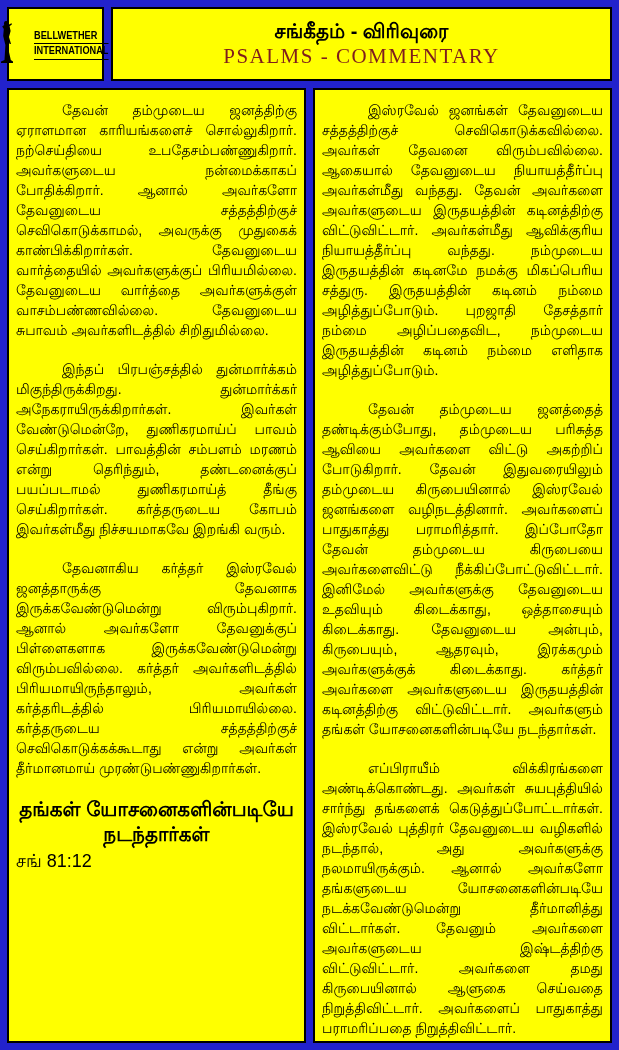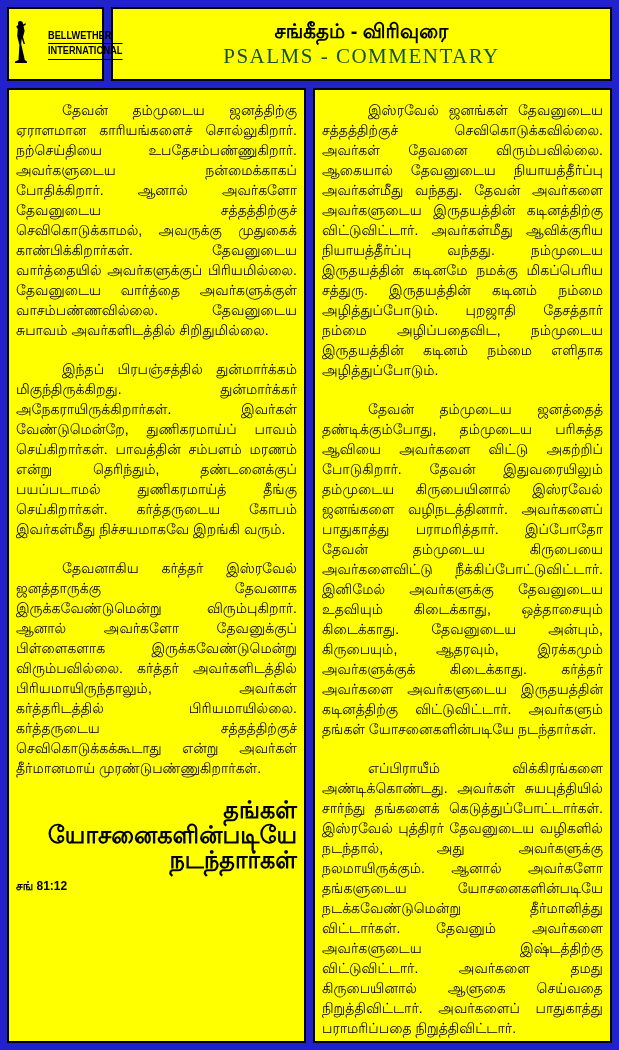--- a/index.html
+++ b/index.html
@@ -18,61 +18,61 @@
   }
   
   .header { display:flex; gap:7px; height:74px; flex:0 0 auto; }
   .panel {
     background:#FFFF00;
     border:2px solid #000000;
     box-sizing:border-box;
   }
   .logo-box {
     width:97px; flex:0 0 auto;
-    display:flex; align-items:center; justify-content:space-between; gap:17px;
+    display:flex; align-items:center; justify-content:center; gap:17px;
     padding:2px;
   }
   .logo-figure { flex:0 0 auto; }
   .logo-text { display:flex; flex-direction:column; }
   .logo-line {
     font-size:10px; font-weight:bold; color:#000;
     border-bottom:1.5px solid #000;
     letter-spacing:0; line-height:1.45;
     white-space:nowrap; transform:scaleX(0.92); transform-origin:left;
   }
   .title-box {
     flex:1 1 auto;
     display:flex; flex-direction:column; align-items:center; justify-content:center;
     gap:3px; padding:4px 18px;
   }
   .title-tamil {
     font-size:20px; font-weight:bold; color:#000; line-height:1.1;
   }
   .title-english {
     font-family:"Liberation Serif","DejaVu Serif",serif;
-    font-size:21px; color:#14532d; letter-spacing:1.5px; line-height:1.1;
+    font-size:21px; color:#7f1d1d; letter-spacing:1.5px; line-height:1.1;
   }
   
   .body { display:flex; gap:7px; flex:1 1 auto; min-height:0; }
   .col {
     flex:1 1 0;
     padding:10px 7px 20px 7px;
     overflow:hidden;
   }
   .col p {
     margin:0 0 19px 0;
     font-size:14px; line-height:20px; color:#000;
     text-align:justify; text-indent:46px;
   }
   .section-heading {
-    font-size:24px; line-height:25px; font-weight:bold; color:#000;
-    margin:6px 0 2px 0; text-align:right;
+    font-size:20px; line-height:25px; font-weight:bold; color:#000;
+    margin:6px 0 2px 0; text-align:center;
   }
   .section-ref {
-    font-size:12px; line-height:25px; font-weight:bold; color:#000;
+    font-size:18px; line-height:25px; font-weight:normal; color:#000;
     margin:0 0 26px 0;
   }
   .verse {
     font-size:14.5px; line-height:21px; font-weight:bold;
     color:#0000B6; text-align:justify; margin:0;
   }
 </style>
 </head>
 <body>
 

